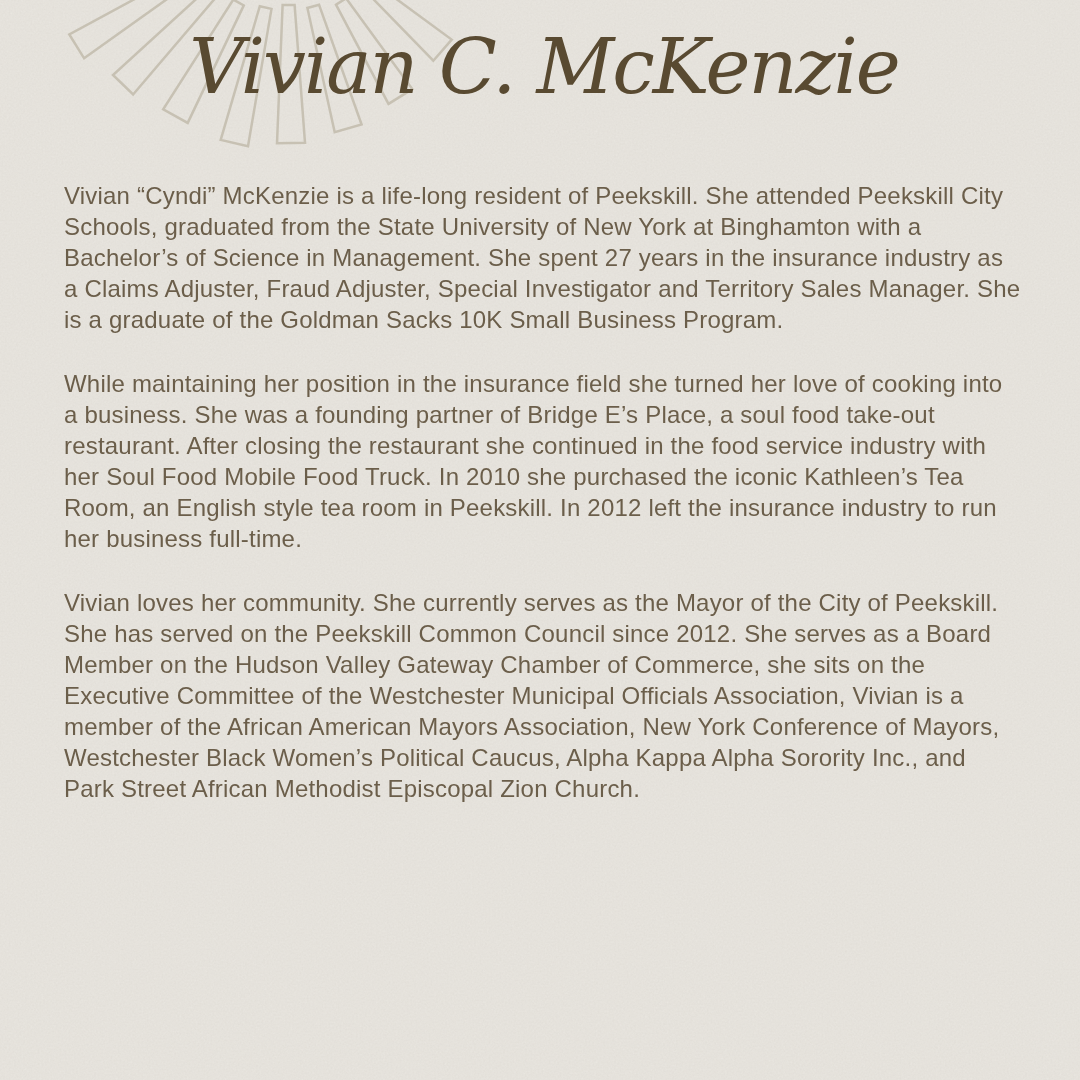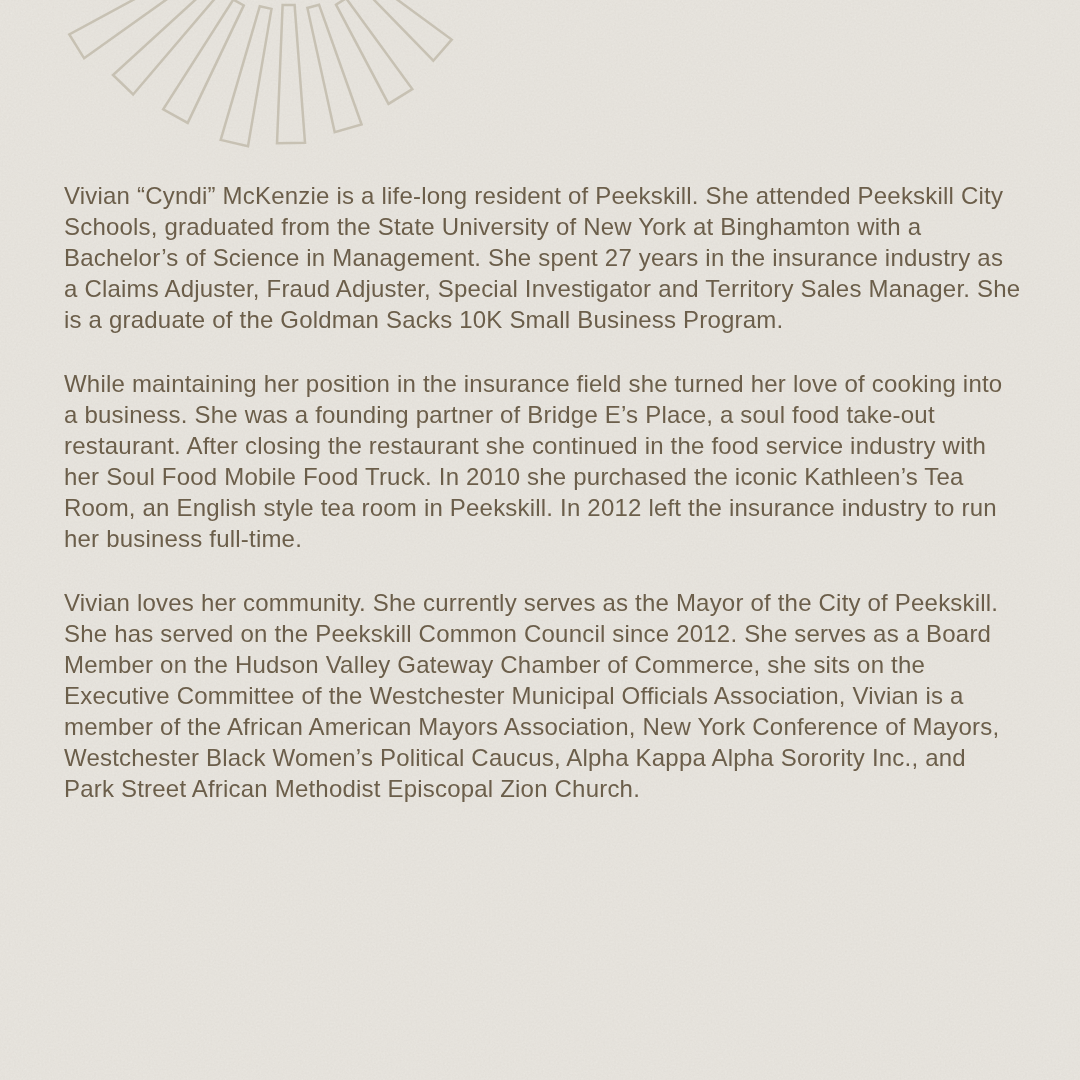--- a/index.html
+++ b/index.html
@@ -77,20 +77,21 @@
   <polygon points="190.1,-17.4 84.1,58.3 69.3,34.5 183.8,-27.6" fill="none" stroke="#c7c1b3" stroke-width="2.5"></polygon>
       <polygon points="216.3,-3.1 133.1,94.5 113.0,75.0 207.7,-11.5" fill="none" stroke="#c7c1b3" stroke-width="2.5"></polygon>
       <polygon points="243.8,5.4 187.7,122.9 163.2,109.4 233.3,-0.4" fill="none" stroke="#c7c1b3" stroke-width="2.5"></polygon>
       <polygon points="271.5,8.9 248.0,146.2 220.7,139.9 259.8,6.2" fill="none" stroke="#c7c1b3" stroke-width="2.5"></polygon>
       <polygon points="294.6,4.9 305.0,142.7 277.0,143.2 282.6,5.1" fill="none" stroke="#c7c1b3" stroke-width="2.5"></polygon>
       <polygon points="319.0,4.7 361.6,124.5 334.7,132.3 307.4,8.0" fill="none" stroke="#c7c1b3" stroke-width="2.5"></polygon>
       <polygon points="346.1,-1.7 412.3,89.1 388.5,103.9 336.0,4.7" fill="none" stroke="#c7c1b3" stroke-width="2.5"></polygon>
       <polygon points="374.0,-17.4 451.7,39.6 433.3,60.7 366.1,-8.3" fill="none" stroke="#c7c1b3" stroke-width="2.5"></polygon>
     </svg>
 
+  <h1 class="title" style="color: rgb(89, 74, 49);">Vivian C. McKenzie</h1>
 
   <div class="bio" style="color: rgb(107, 94, 74);">
     <p>Vivian “Cyndi” McKenzie is a life-long resident of Peekskill. She attended Peekskill City Schools, graduated from the State University of New York at Binghamton with a Bachelor’s of Science in Management. She spent 27 years in the insurance industry as a Claims Adjuster, Fraud Adjuster, Special Investigator and Territory Sales Manager. She is a graduate of the Goldman Sacks 10K Small Business Program.</p>
     <p>While maintaining her position in the insurance field she turned her love of cooking into a business. She was a founding partner of Bridge E’s Place, a soul food take-out restaurant. After closing the restaurant she continued in the food service industry with her Soul Food Mobile Food Truck. In 2010 she purchased the iconic Kathleen’s Tea Room, an English style tea room in Peekskill. In 2012 left the insurance industry to run her business full-time.</p>
     <p>Vivian loves her community. She currently serves as the Mayor of the City of Peekskill. She has served on the Peekskill Common Council since 2012. She serves as a Board Member on the Hudson Valley Gateway Chamber of Commerce, she sits on the Executive Committee of the Westchester Municipal Officials Association, Vivian is a member of the African American Mayors Association, New York Conference of Mayors, Westchester Black Women’s Political Caucus, Alpha Kappa Alpha Sorority Inc., and Park Street African Methodist Episcopal Zion Church.</p>
   </div>
 
 </div>
 
 </body></html>

